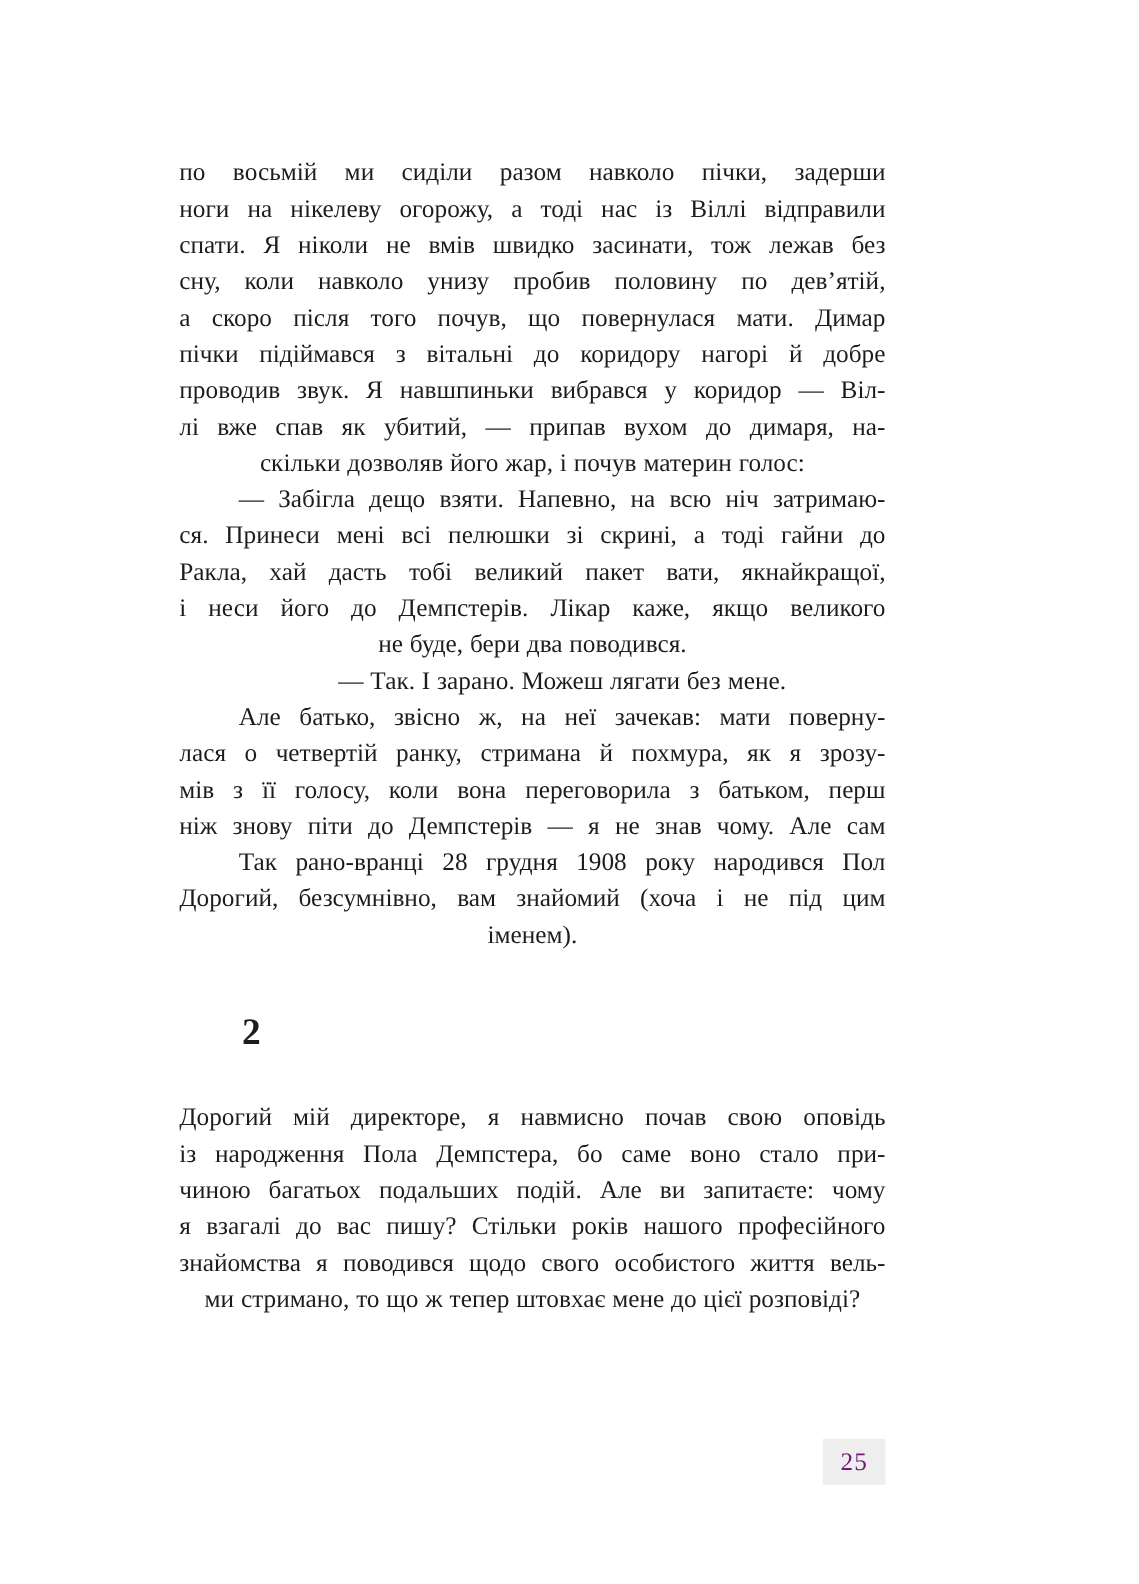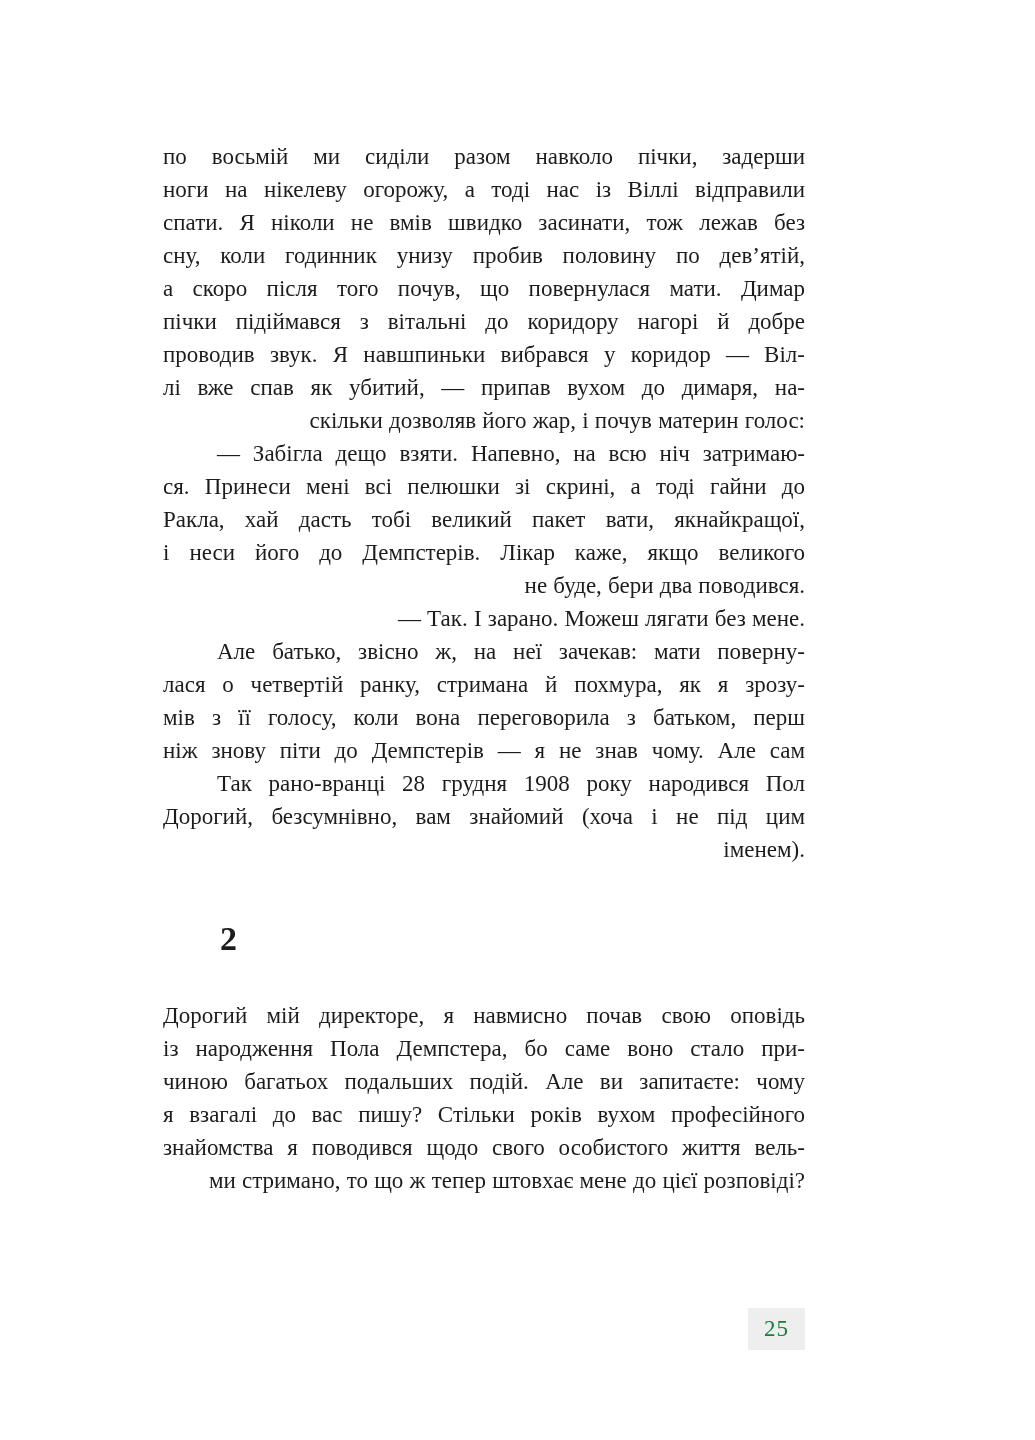--- a/index.html
+++ b/index.html
@@ -20,21 +20,21 @@
     position: absolute;
     left: 163px;
     top: 140px;
     width: 642px;
     font-size: 23px;
     line-height: 33px;
   }
   .line {
     height: 33px;
     overflow: hidden;
-    text-align: right;
+    text-align: center;
     white-space: normal;
     word-spacing: 0.02em;
   }
   .line.just {
     text-align: justify;
     text-align-last: justify;
     font-family: Liberation Serif, serif;
   }
   .line.ind {
     text-indent: 54px;
@@ -56,33 +56,33 @@
     left: 748px;
     top: 1308px;
     width: 57px;
     height: 42px;
     background: #eeeeee;
     display: flex;
     align-items: center;
     justify-content: center;
     font-size: 23px;
     letter-spacing: 1px;
-    color: #15803d;
+    color: #701a75;
   }
 </style>
 </head>
 <body>
 
 <div class="page">
   <div class="text-column">
     <div id="block1">
         <div class="line just">по восьмій ми сиділи разом навколо пічки, задерши</div>
         <div class="line just">ноги на нікелеву огорожу, а тоді нас із Віллі відправили</div>
         <div class="line just">спати. Я ніколи не вмів швидко засинати, тож лежав без</div>
-        <div class="line just">сну, коли годинник унизу пробив половину по дев’ятій,</div>
+        <div class="line just">сну, коли навколо унизу пробив половину по дев’ятій,</div>
         <div class="line just">а скоро після того почув, що повернулася мати. Димар</div>
         <div class="line just">пічки підіймався з вітальні до коридору нагорі й добре</div>
         <div class="line just">проводив звук. Я навшпиньки вибрався у коридор — Віл-</div>
         <div class="line just">лі вже спав як убитий, — припав вухом до димаря, на-</div>
         <div class="line">скільки дозволяв його жар, і почув материн голос:</div>
         <div class="line just ind">— Забігла дещо взяти. Напевно, на всю ніч затримаю-</div>
         <div class="line just">ся. Принеси мені всі пелюшки зі скрині, а тоді гайни до</div>
         <div class="line just">Ракла, хай дасть тобі великий пакет вати, якнайкращої,</div>
         <div class="line just">і неси його до Демпстерів. Лікар каже, якщо великого</div>
         <div class="line">не буде, бери два поводився.</div>
@@ -93,21 +93,21 @@
         <div class="line just">ніж знову піти до Демпстерів — я не знав чому. Але сам</div>
         <div class="line just ind">Так рано-вранці 28 грудня 1908 року народився Пол</div>
         <div class="line just">Дорогий, безсумнівно, вам знайомий (хоча і не під цим</div>
         <div class="line">іменем).</div>
       </div>
     <div class="section-heading">2</div>
     <div id="block2" class="block-2">
         <div class="line just">Дорогий мій директоре, я навмисно почав свою оповідь</div>
         <div class="line just">із народження Пола Демпстера, бо саме воно стало при-</div>
         <div class="line just">чиною багатьох подальших подій. Але ви запитаєте: чому</div>
-        <div class="line just">я взагалі до вас пишу? Стільки років вухом професійного</div>
+        <div class="line just">я взагалі до вас пишу? Стільки років нашого професійного</div>
         <div class="line just">знайомства я поводився щодо свого особистого життя вель-</div>
         <div class="line">ми стримано, то що ж тепер штовхає мене до цієї розповіді?</div>
       </div>
   </div>
 
   <div class="page-number-badge">
     <span>25</span>
   </div>
 </div>
 

